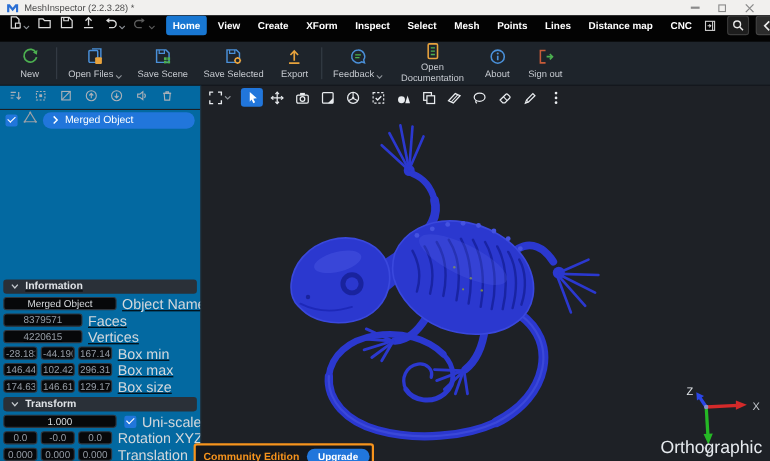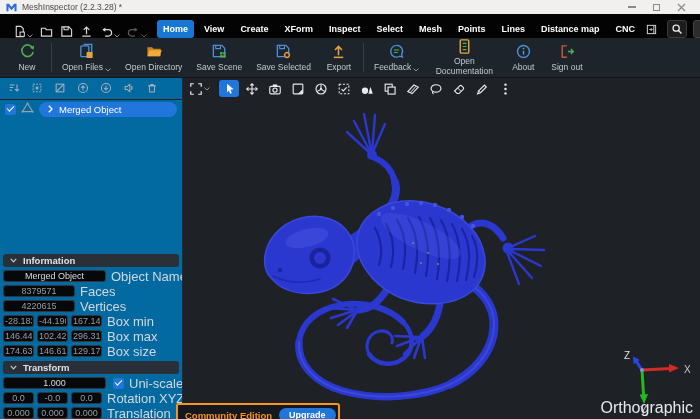--- a/index.html
+++ b/index.html
@@ -10,22 +10,22 @@
   .titlebar { height:14px; background:#f1f0ee; display:flex; align-items:center;
     padding:0 6px; gap:5px; }
   .app-logo { width:11px; height:9px; flex:0 0 auto; }
   .title-text { font-size:8.5px; color:#4a4a4a; white-space:nowrap; }
   .win-controls { margin-left:auto; display:flex; gap:17px; align-items:center; padding-right:8px; }
   .wc-min { width:8px; height:1.3px; background:#8a8a8a; }
   .wc-max { width:7px; height:7px; border:1.2px solid #8a8a8a; }
   .wc-close { width:9px; height:9px; }
 
   
-  .menubar { height:24px; background:#030303; display:flex; align-items:flex-end;
-    padding:0 13px; overflow:hidden; }
+  .menubar { height:24px; background:#030303; display:flex; align-items:flex-start;
+    padding:0 7px; overflow:hidden; }
   .qa { display:flex; align-items:center; gap:7px; margin-right:10px; color:#dcdcdc; }
   .qa-btn { display:flex; align-items:flex-end; gap:1px; }
   .qa-btn.disabled { color:#5c5c5c; }
   .chev { color:#8d9298; }
   .menu-tabs { display:flex; align-items:center; gap:4px; }
   .tab { color:#fff; font-size:9px; font-weight:bold; padding:4px 6px; border-radius:3px;
     white-space:nowrap; cursor:default; }
   .tab.active { background:#1877d2; }
   .menu-right { margin-left:auto; display:flex; align-items:center; gap:6px; }
   .mr-btn { width:20px; height:18px; border-radius:3px; display:flex; align-items:center;
@@ -55,21 +55,21 @@
   .cbx { width:11px; height:11px; background:#2176db; border-radius:2px; position:relative;
     flex:0 0 auto; }
   .cbx::after { content:""; position:absolute; left:2.2px; top:2.6px; width:5.5px; height:2.8px;
     border-left:1.5px solid #fff; border-bottom:1.5px solid #fff; transform:rotate(-45deg); }
   .tree-pill { flex:1; background:#2176db; border-radius:8px; height:15px; color:#fff;
     font-size:9.5px; display:flex; align-items:center; gap:6px; padding:0 9px; }
 
   .section-header { background:#2a3038; border-radius:3px; height:13px; display:flex;
     align-items:center; gap:6px; padding:0 7px; color:#dfe2e6; font-size:9.5px;
     font-weight:bold; margin:0 3px; }
-  .sec-info { margin-top:136px; }
+  .sec-info { margin-top:136px;text-decoration:underline; }
   .sec-xform { margin-top:4px; }
   .prop-row { display:flex; align-items:center; gap:3px; margin:3px 3px 0 3px; height:12px; }
   .pin { background:#07080a; border:1px solid #2f353d; border-radius:3px; color:#969da6;
     font-size:9px; height:12px; text-align:center; padding:0 1px;
     font-family:"Liberation Sans", sans-serif; }
   .pin.bright { color:#d9dcdf; }
   .w-wide { width:103px; }
   .w-med { width:72px; }
   .w-tri { width:31px; }
   .plabel { color:#d4d8dc; font-size:13px; white-space:nowrap; margin-left:2px; }
@@ -216,29 +216,20 @@
             <path d="M6 1.5 h8.5 V11" fill="none" stroke="#4a90d9" stroke-width="1.4"></path>
             <rect x="9" y="9.5" width="6.5" height="6.5" rx="1" fill="#e8a33d"></rect>
           </svg>
       </span>
       <span class="rlabel-row">
           <span>Open Files</span>
           <svg class="chev" width="6" height="4" viewBox="0 0 6 4">
             <polyline points="0.5,0.5 3,3 5.5,0.5" fill="none" stroke="currentColor"></polyline>
           </svg>
         </span>
-    </div>
-    <div class="rbtn">
-      <span class="ric">
-        <svg width="18" height="17" viewBox="0 0 18 18">
-            <path d="M2 4.5 h5 l1.5 1.6 H16 V14 H2 Z" fill="#c9851f"></path>
-            <path d="M2 14 L4.2 7.8 H17.2 L15 14 Z" fill="#f0a93c"></path>
-          </svg>
-      </span>
-      <span>Open Directory</span>
     </div>
     <div class="rbtn">
       <span class="ric">
         <svg width="17" height="17" viewBox="0 0 18 18">
             <path d="M2.5 2.5 h9 L14.5 5.5 V14.5 H2.5 Z" fill="none" stroke="#4a90d9" stroke-width="1.4"></path>
             <path d="M5 2.5 v3.4 h5 V2.5" fill="none" stroke="#4a90d9" stroke-width="1.2"></path>
             <rect x="9.6" y="9.6" width="2.6" height="2.6" fill="#4caf50"></rect>
             <rect x="12.9" y="9.6" width="2.6" height="2.6" fill="#4caf50"></rect>
             <rect x="9.6" y="12.9" width="2.6" height="2.6" fill="#4caf50"></rect>
             <rect x="12.9" y="12.9" width="2.6" height="2.6" fill="#4caf50"></rect>

